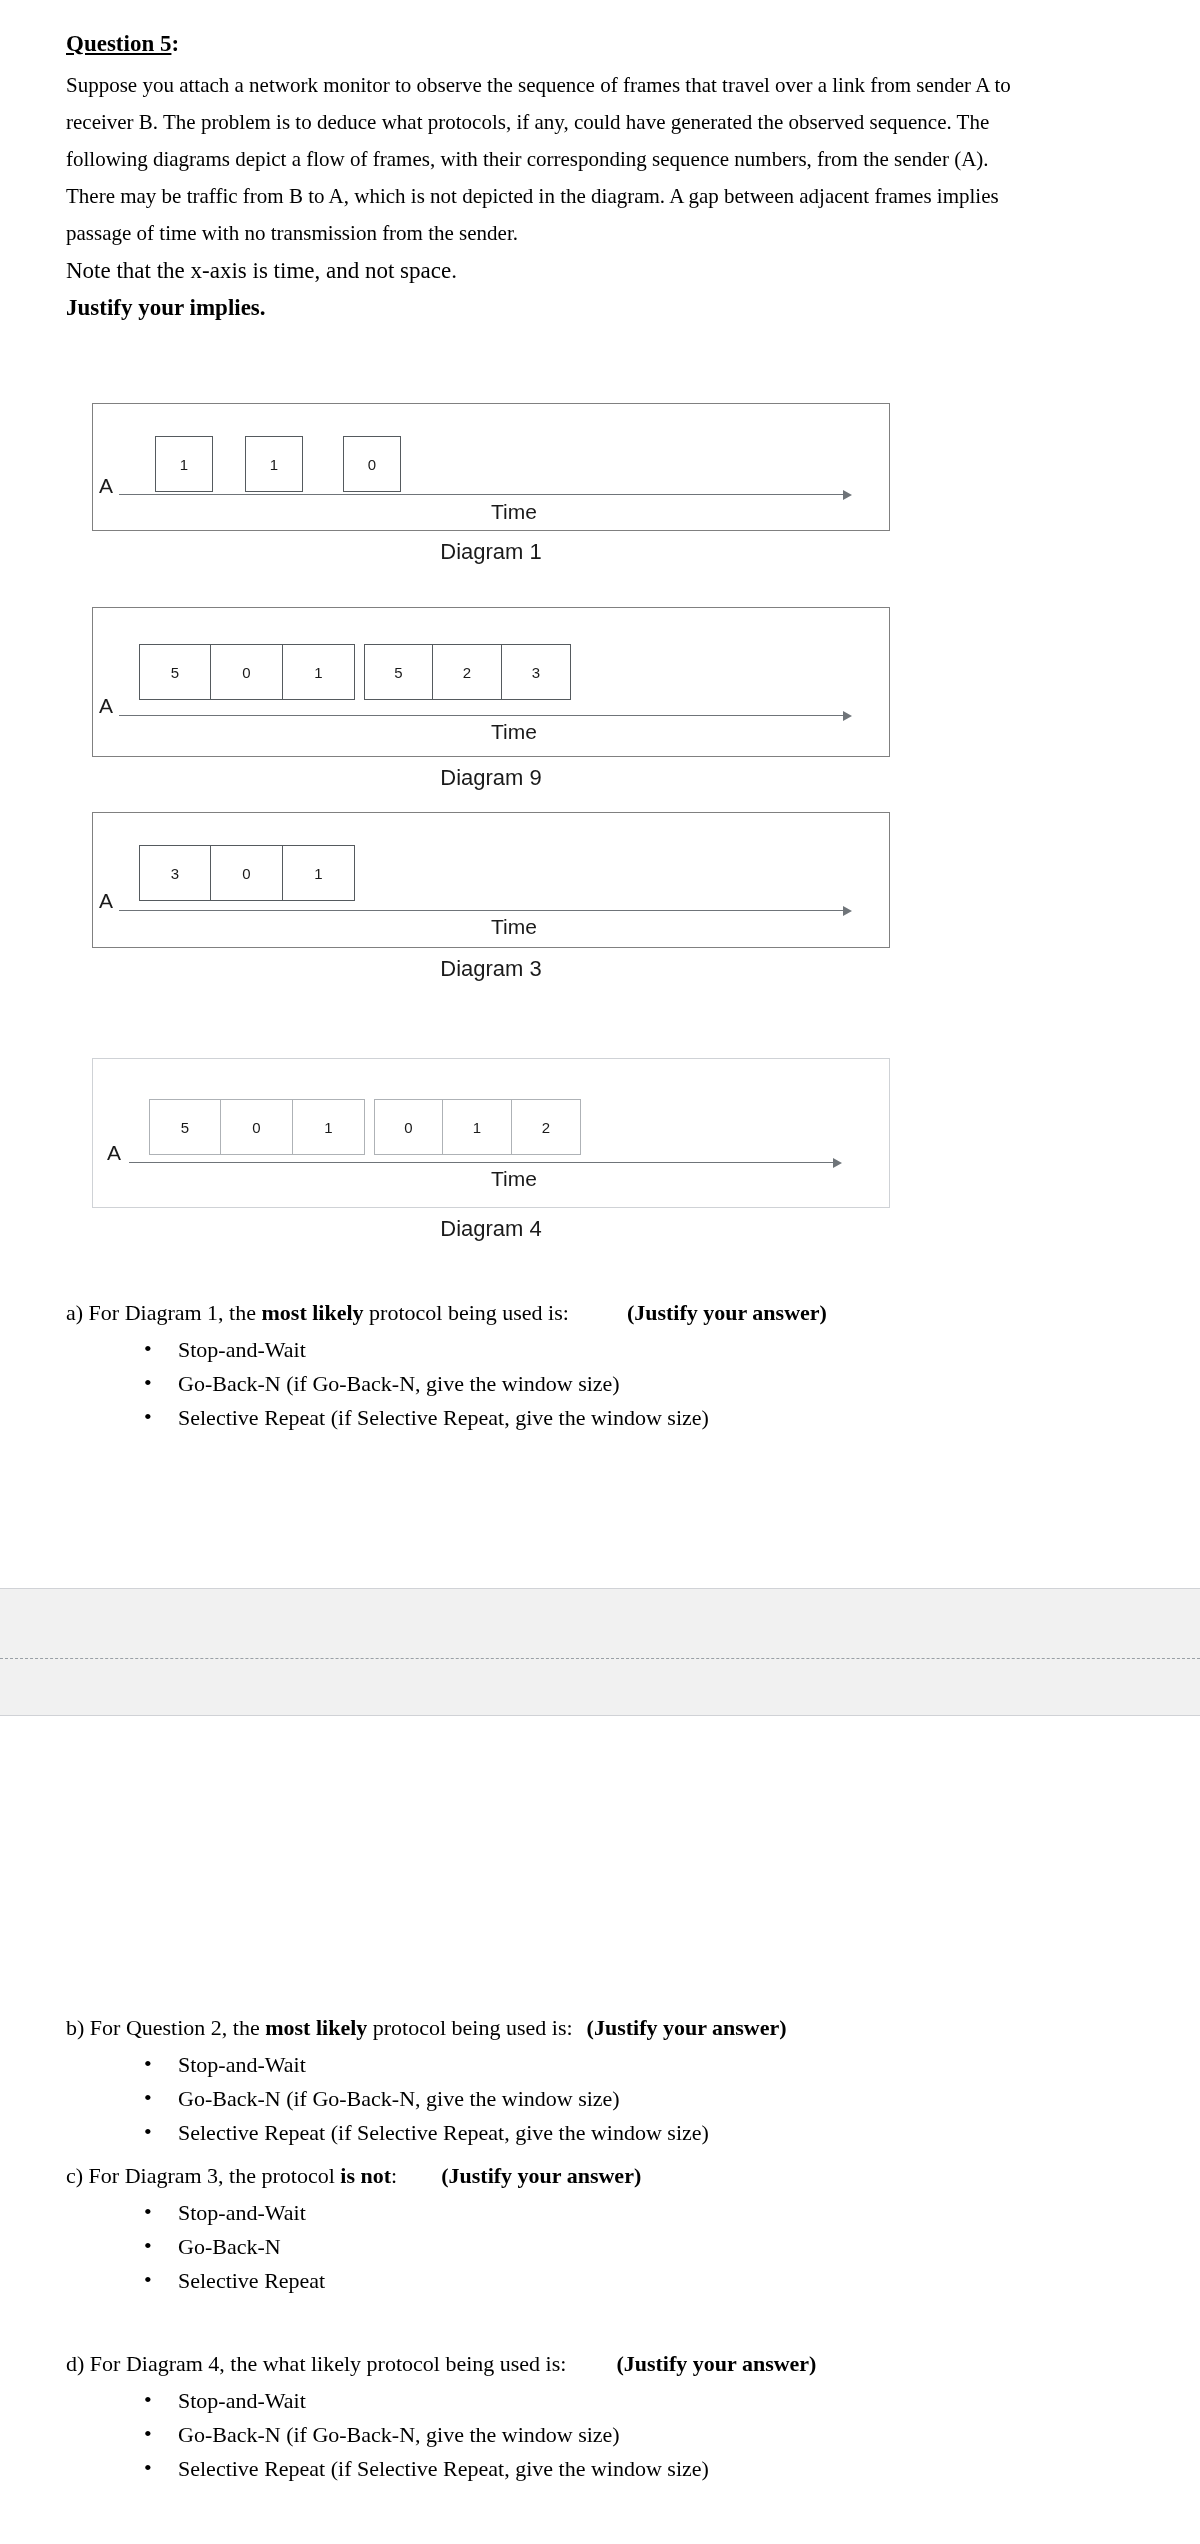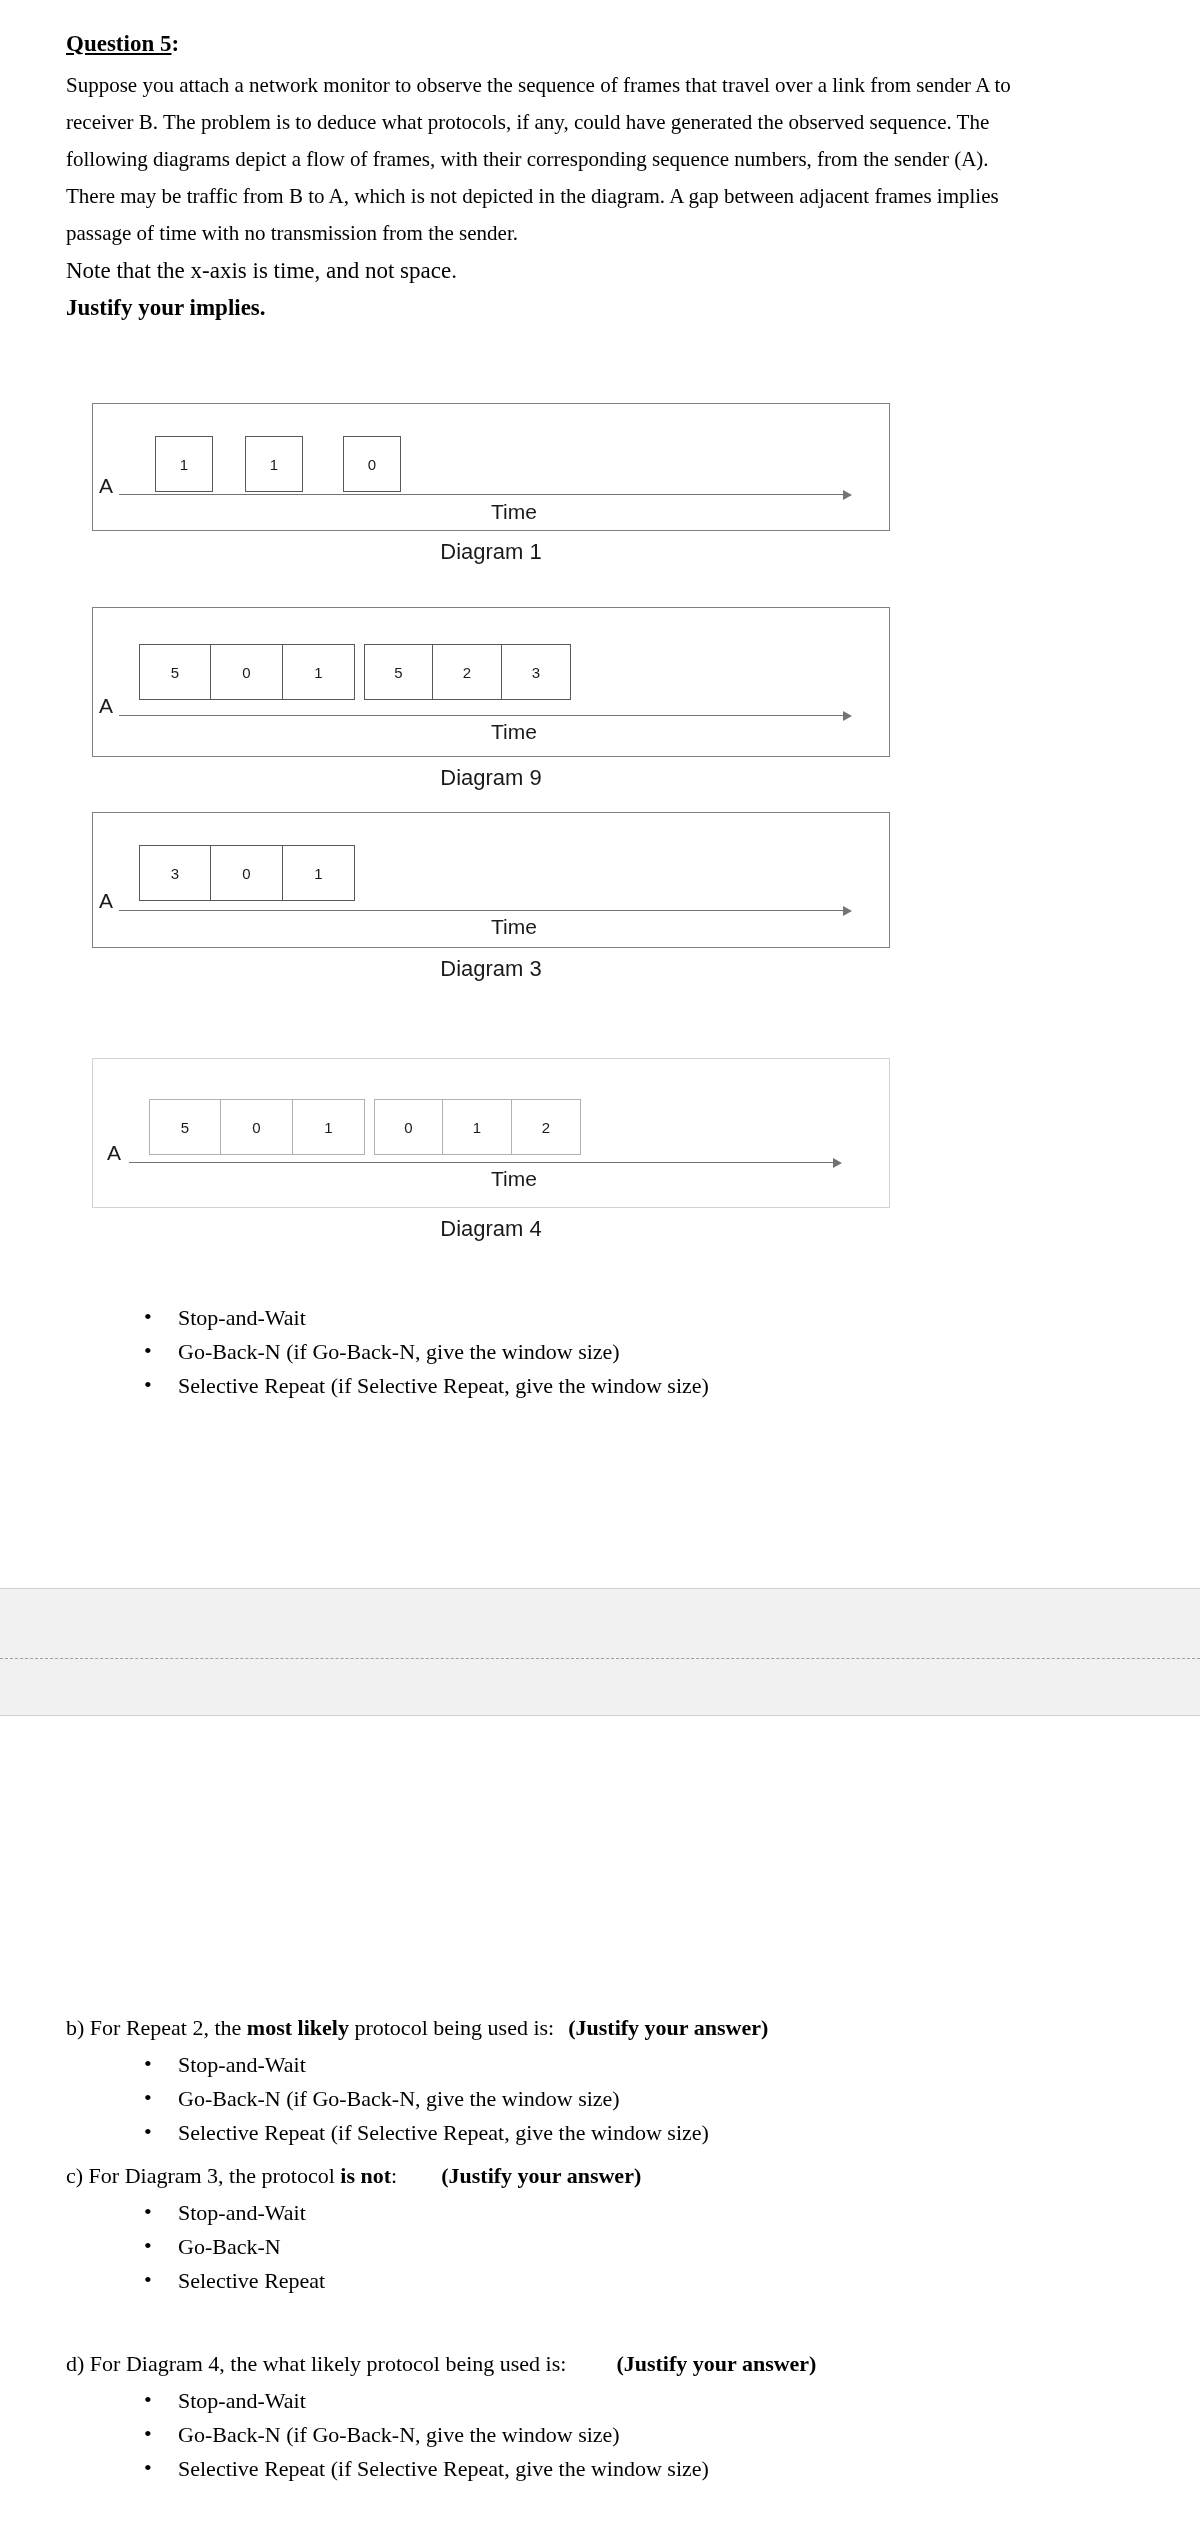--- a/index.html
+++ b/index.html
@@ -262,33 +262,36 @@
       </div>
       <div class="axis-a-label" style="left:14px; top:82px;">A</div>
       <div class="axis-line" style="left:36px; top:103px; width:704px;"></div>
       <div class="axis-arrow" style="left:740px; top:99px;"></div>
       <div class="axis-time-label" style="left:398px; top:108px;">Time</div>
     </div>
     <div class="diagram-caption" style="left:92px; top:158px; width:798px;">Diagram 4</div>
   </div>
 
   <div style="position:absolute; left:66px; top:1297px; width:1060px;">
+    <div class="qline">
+      <span>a) For Diagram 1, the </span><b>most likely</b><span> protocol being used is:</span><span class="tab" style="width:58px;"></span><b>(Justify your answer)</b>
+    </div>
     <ul class="opts">
       <li>Stop-and-Wait</li>
       <li>Go-Back-N (if Go-Back-N, give the window size)</li>
       <li>Selective Repeat (if Selective Repeat, give the window size)</li>
     </ul>
   </div>
 
   <div class="gray-panel" style="top:1588px; height:128px;"></div>
   <div class="dashed-divider" style="top:1658px;"></div>
 
   <div style="position:absolute; left:66px; top:2012px; width:1060px;">
     <div class="qline">
-      <span>b) For Repeat 2, the </span><b>most likely</b><span> protocol being used is:</span><span class="tab" style="width:14px;"></span><b>(Justify your answer)</b>
+      <span>b) For Question 2, the </span><b>most likely</b><span> protocol being used is:</span><span class="tab" style="width:14px;"></span><b>(Justify your answer)</b>
     </div>
     <ul class="opts">
       <li>Stop-and-Wait</li>
       <li>Go-Back-N (if Go-Back-N, give the window size)</li>
       <li>Selective Repeat (if Selective Repeat, give the window size)</li>
     </ul>
   </div>
 
   <div style="position:absolute; left:66px; top:2160px; width:1060px;">
     <div class="qline">

